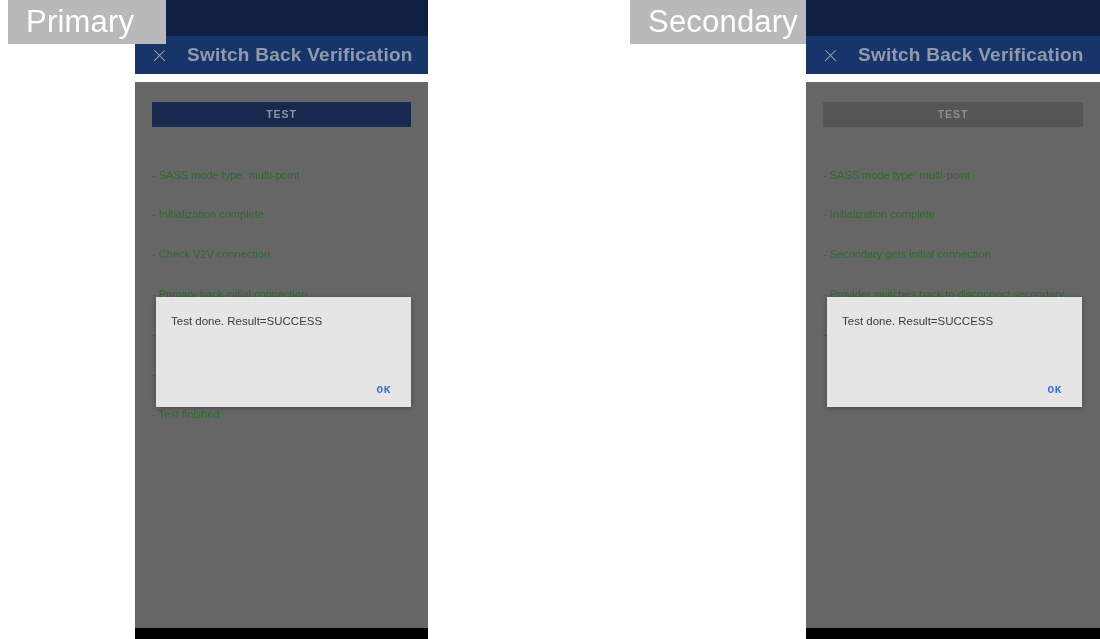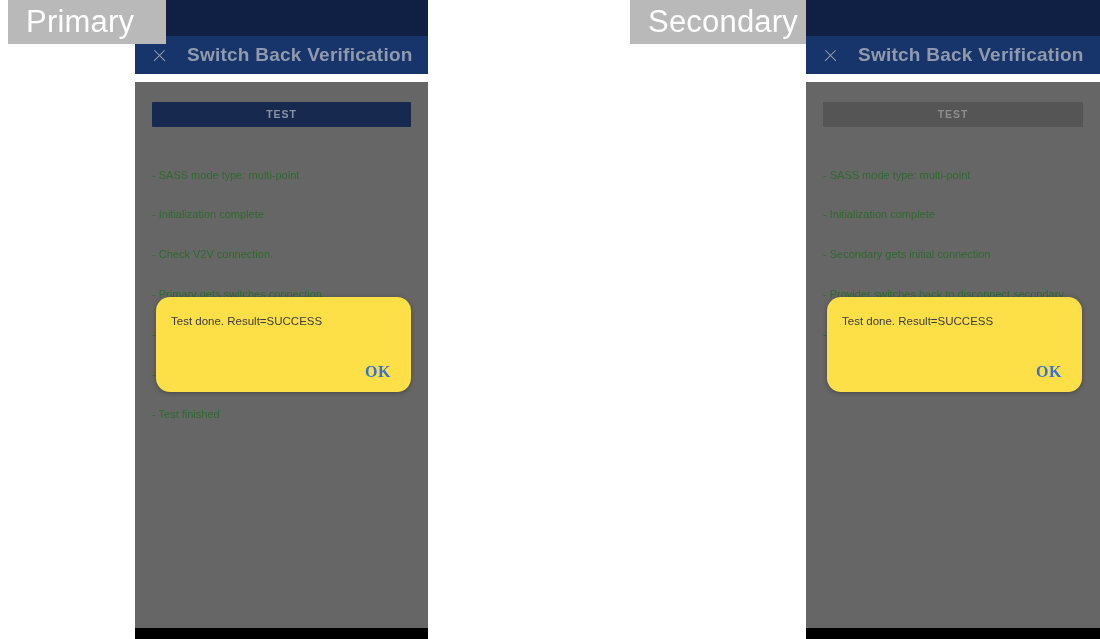--- a/index.html
+++ b/index.html
@@ -133,47 +133,46 @@
     white-space: pre;
   }
   .log-line { white-space: pre; }
 
   
   .dialog {
     position: absolute;
     left: 21px;
     top: 215px;
     width: 255px;
-    height: 95px;
-    background: #fde047;
+    height: 110px;
+    background: #e5e5e5;
     box-shadow: 0 1px 5px rgba(0,0,0,0.30);
     box-sizing: border-box;
-    border-radius: 14px;
   }
   .dialog-message {
     position: absolute;
     left: 15px;
     top: 17px;
     right: 15px;
     color: #3c3c3c;
     font-size: 11.5px;
     line-height: 15px;
   }
   .dialog-ok {
     position: absolute;
     right: 16px;
     bottom: 9px;
     color: #3b6fd4;
-    font-size: 16px;
+    font-size: 11px;
     font-weight: bold;
     letter-spacing: 0.6px;
     background: none;
     border: none;
     padding: 2px 4px;
-    font-family: Liberation Serif, serif;
+    font-family: Liberation Mono, monospace;
     cursor: pointer;
   }
 
   
   .nav-bar {
     position: absolute;
     left: 0; right: 0; bottom: 0;
     height: 11px;
     background: #000000;
   }
@@ -195,21 +194,21 @@
   </div>
 
   <div class="content">
 
     <button class="test-button enabled">TEST</button>
 
     <div class="log">
       <div class="log-line">- SASS mode type: multi-point</div>
       <div class="log-line">- Initialization complete</div>
       <div class="log-line">- Check V2V connection.</div>
-      <div class="log-line">- Primary gets switches connection</div>
+      <div class="log-line">- Primary back initial connection</div>
       <div class="log-line">- Secondary gets initial connection</div>
       <div class="log-line">- Provider switches back to disconnect secondary</div>
       <div class="log-line">- Test finished</div>
     </div>
 
     <div class="dialog">
       <div class="dialog-message">Test done. Result=SUCCESS</div>
       <button class="dialog-ok">OK</button>
     </div>
 

